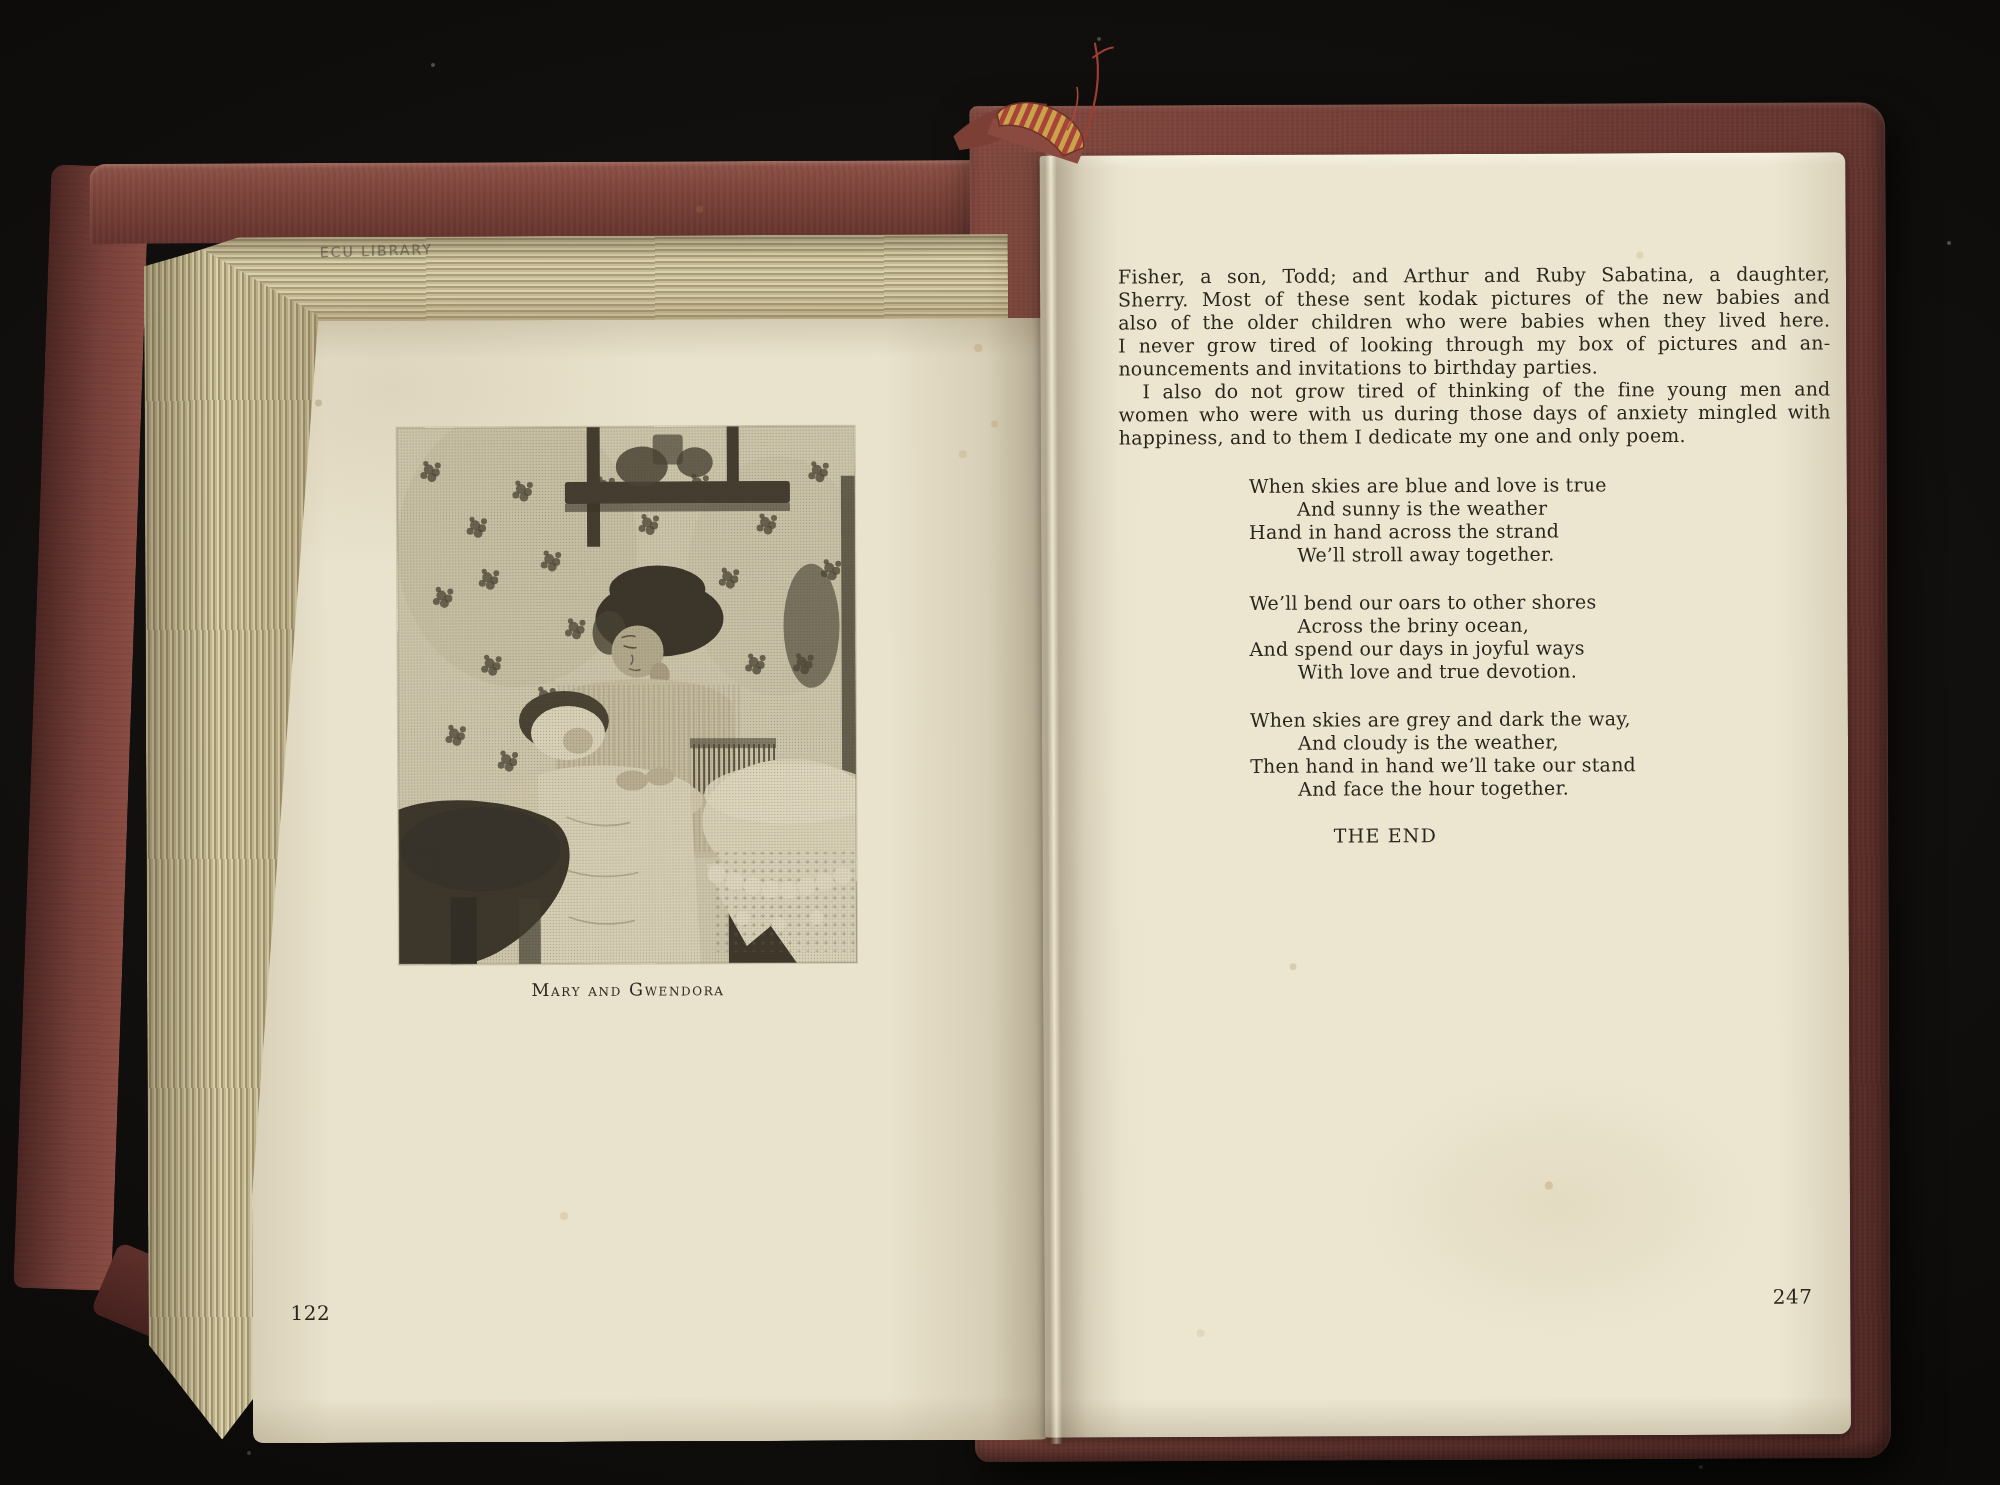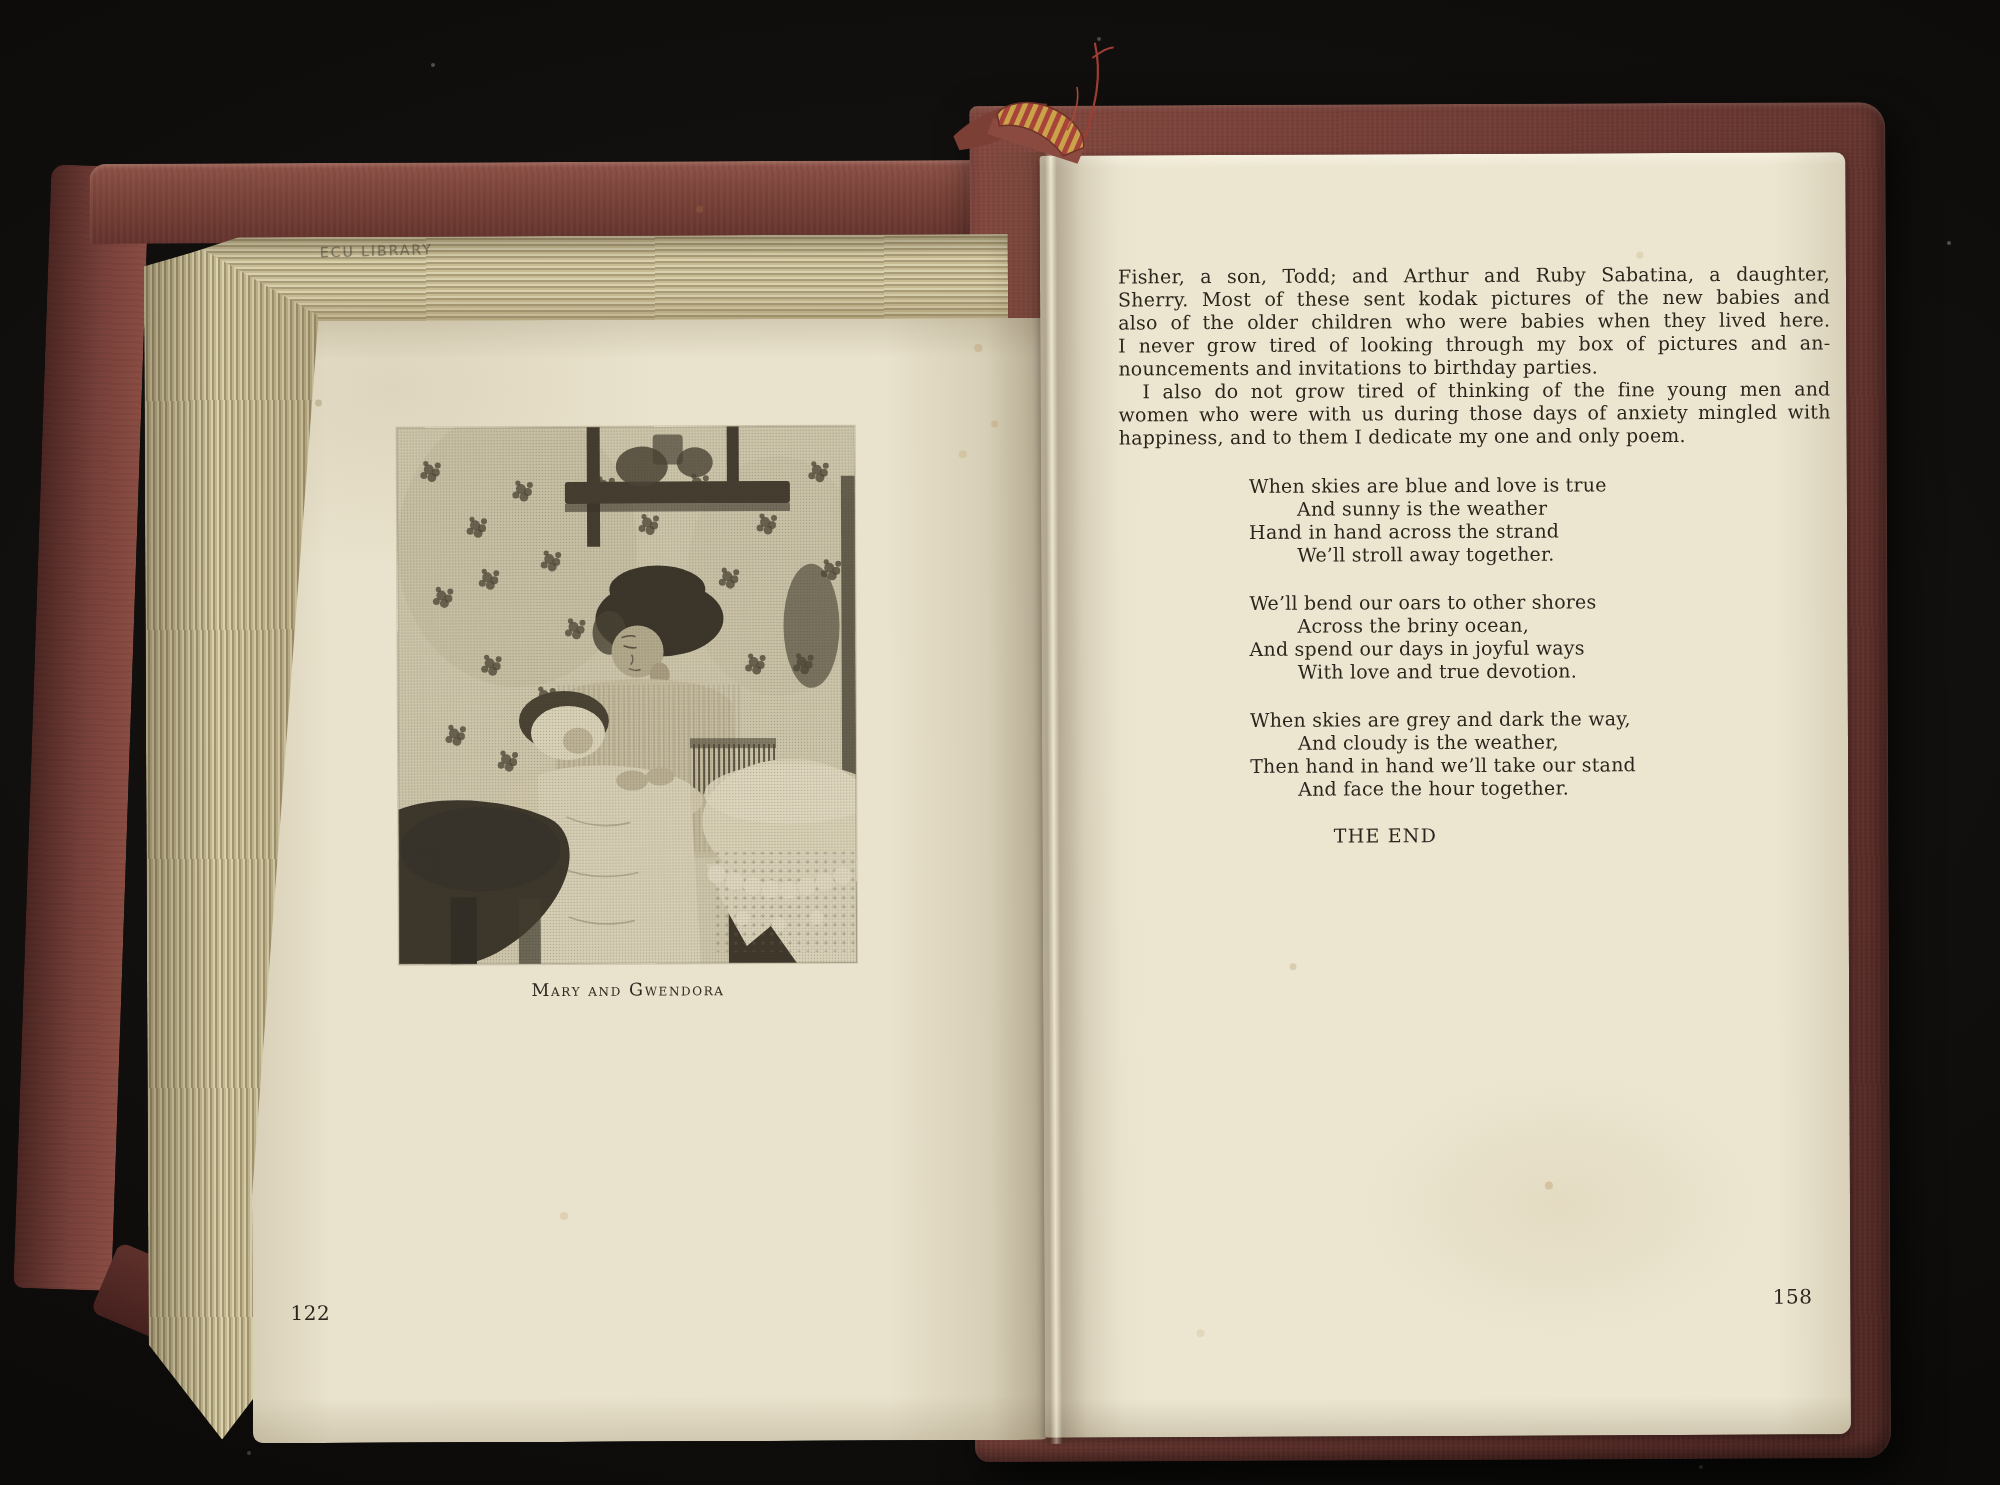--- a/index.html
+++ b/index.html
@@ -277,21 +277,21 @@
           </div>
           <div class="stanza">
             <div class="pl">When skies are grey and dark the way,</div>
             <div class="pl in">And cloudy is the weather,</div>
             <div class="pl">Then hand in hand we’ll take our stand</div>
             <div class="pl in">And face the hour together.</div>
           </div>
         </div>
         <div class="the-end">THE END</div>
       </div>
-      <div class="pagenum pagenum-right">158</div>
+      <div class="pagenum pagenum-right">247</div>
     </div>
 
     <div class="gutter"></div>
     <div class="freckles"></div>
 
     <svg class="headband" viewBox="0 0 210 160" xmlns="http://www.w3.org/2000/svg">
       <defs>
         <pattern id="hb" width="10" height="18" patternUnits="userSpaceOnUse" patternTransform="rotate(24)">
           <rect width="10" height="18" fill="#c9a24a"></rect>
           <rect width="5" height="18" fill="#a8433a"></rect>

